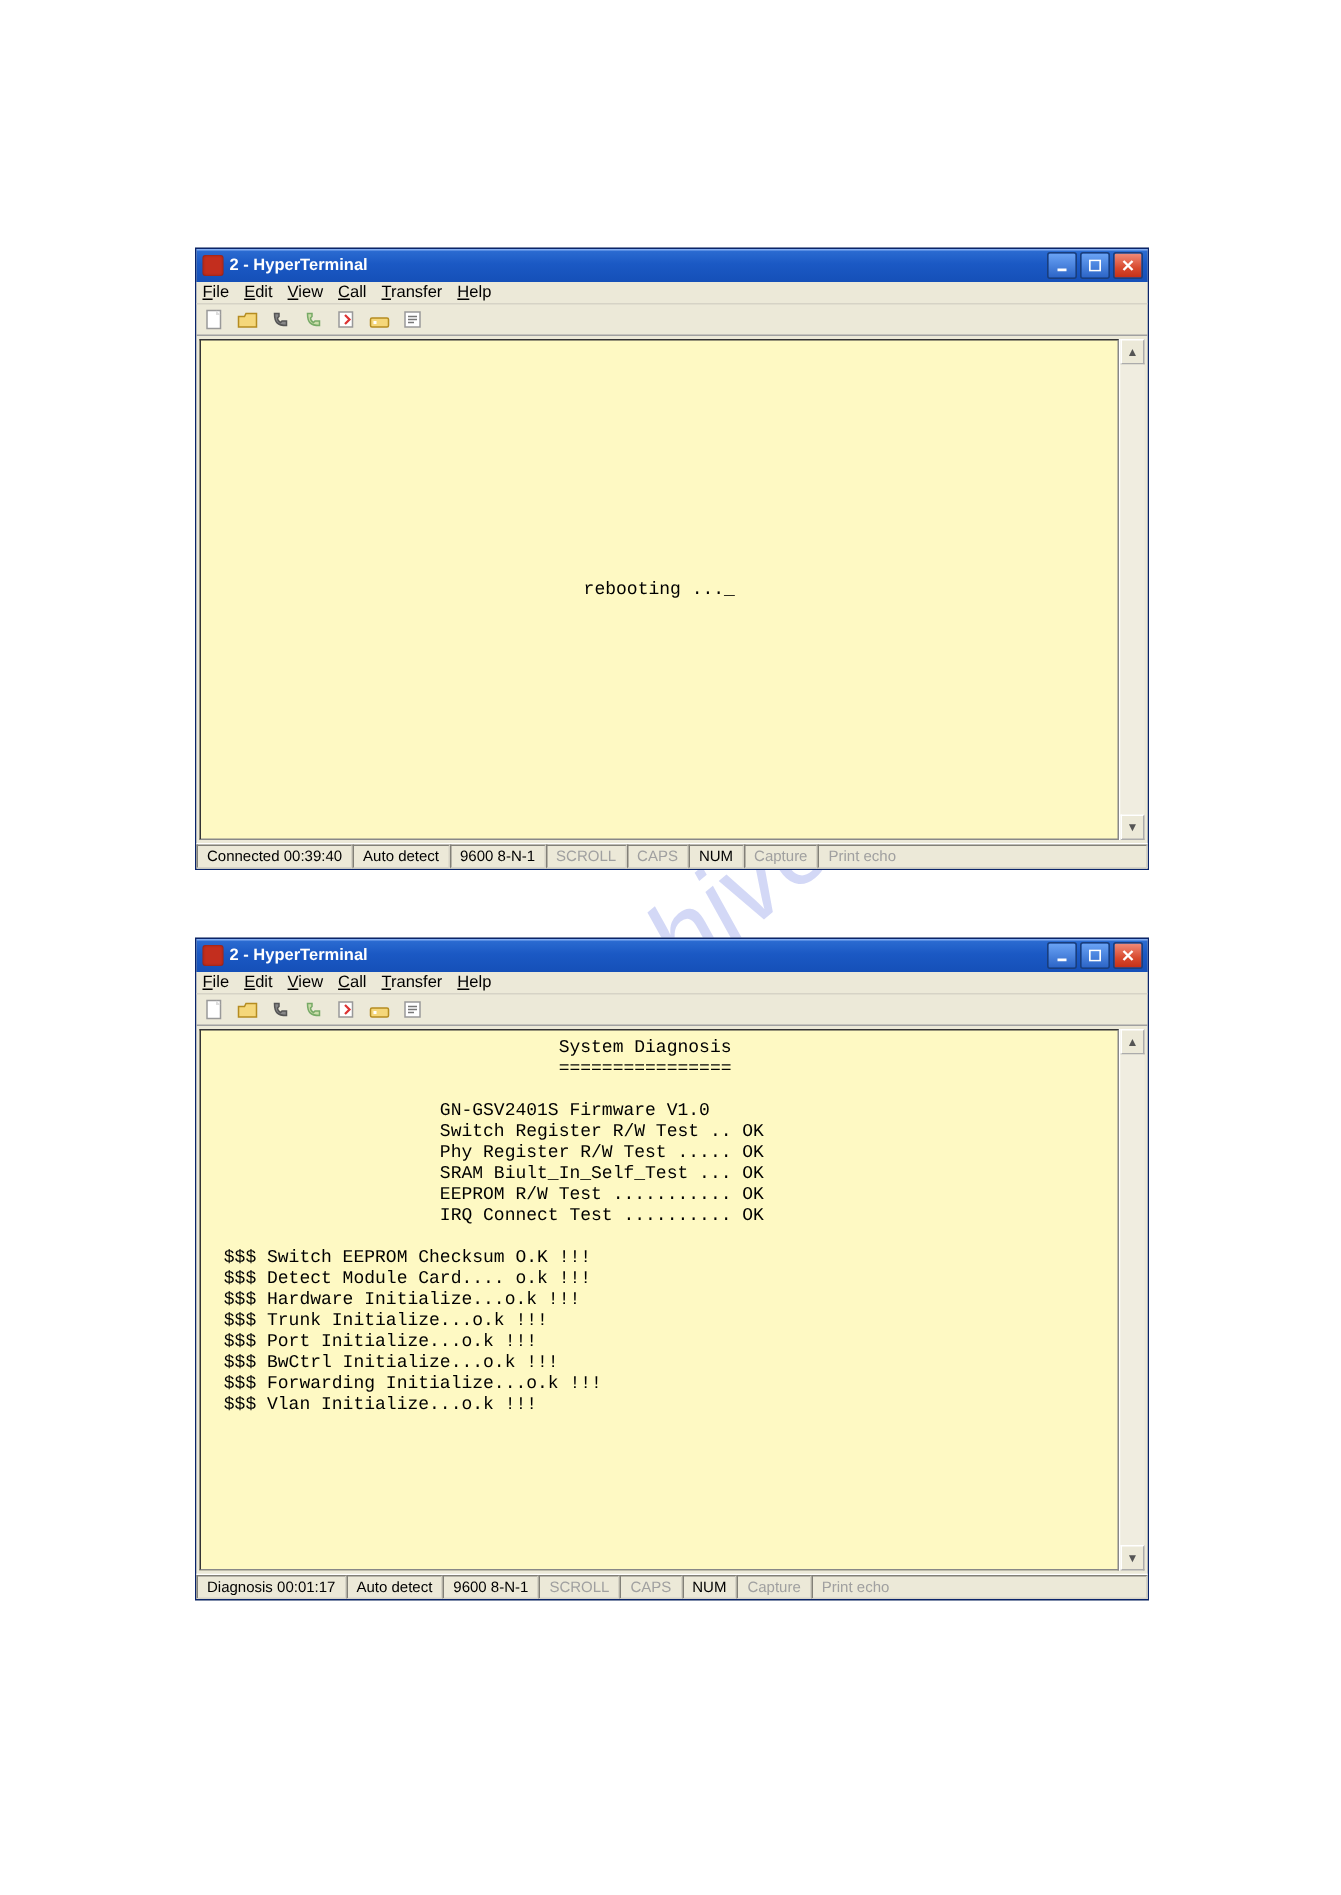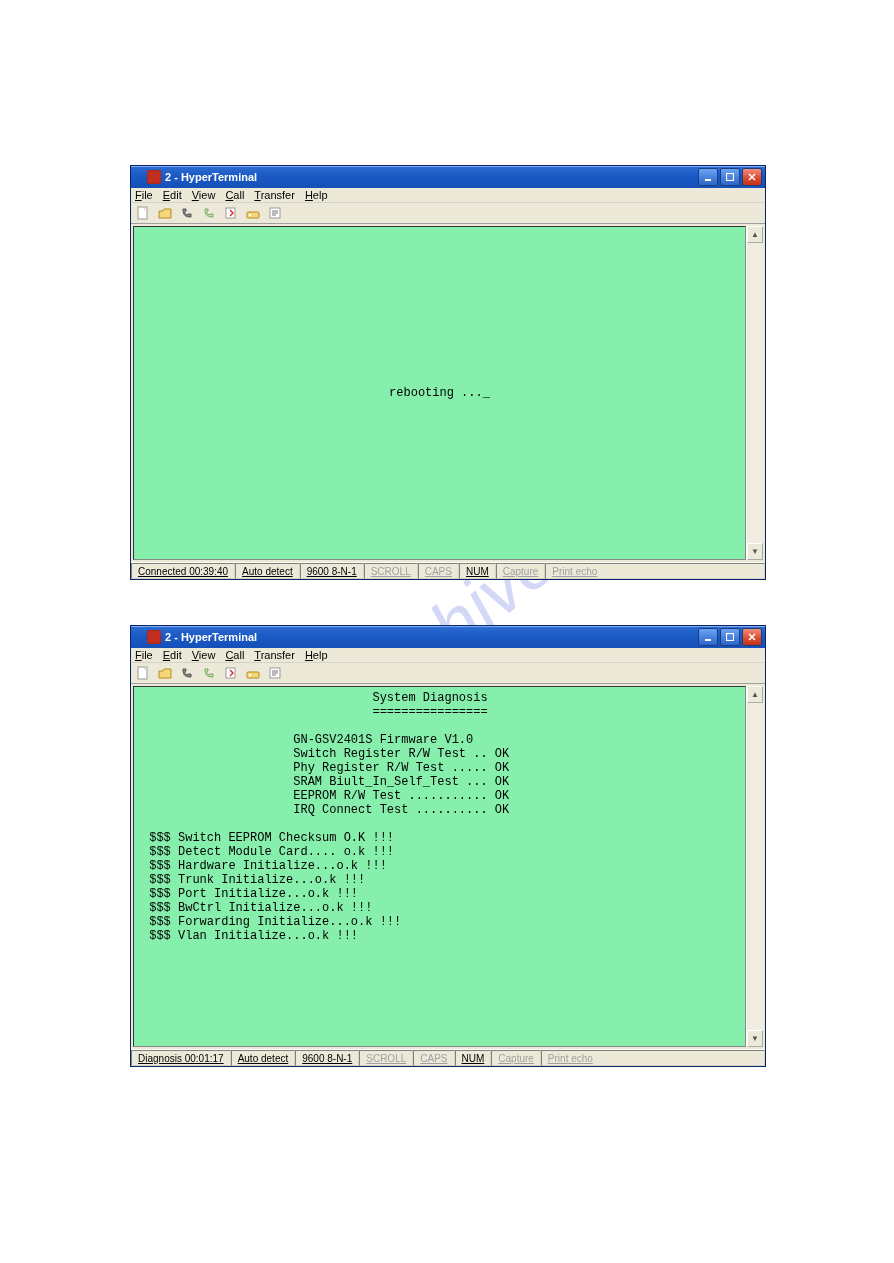--- a/index.html
+++ b/index.html
@@ -28,21 +28,21 @@
   .window.top { top: 165px; height: 415px; }
   .window.bottom { top: 625px; height: 442px; }
   .titlebar {
     background: linear-gradient(to bottom, #4284ec 0%, #2a6ad0 8%, #1b59c4 45%, #1550b8 100%);
     height: 22px;
     display: flex;
     align-items: center;
     color: #ffffff;
     font-size: 11px;
     font-weight: bold;
-    padding-left: 16px;
+    padding-left: 4px;
     position: relative;
     box-shadow: inset 0 1px 0 rgba(255,255,255,0.35);
   }
   .titlebar .app-icon {
     width: 14px;
     height: 14px;
     background: #c32e1e;
     border-radius: 2px;
     margin-right: 4px;
     box-shadow: inset 0 0 2px rgba(0,0,0,0.4);
@@ -97,21 +97,21 @@
   .content-frame {
     flex: 1;
     background: #ece9d8;
     padding: 2px;
     display: flex;
     position: relative;
     min-height: 0;
   }
   .terminal {
     flex: 1;
-    background: #86efac;
+    background: #fef9c3;
     border: 1px inset #888;
     font-family: "Courier New", monospace;
     font-size: 12px;
     color: #000;
     overflow: hidden;
     position: relative;
     white-space: pre;
     display: flex;
     flex-direction: column;
   }
@@ -131,21 +131,20 @@
     background: #ece9d8;
     display: flex;
     font-size: 10px;
     align-items: stretch;
   }
   .status-cell {
     border: 1px inset #d6d3c6;
     padding: 3px 6px;
     display:flex; align-items:center;
     color:#000;
-    text-decoration:underline;
   }
   .status-cell.dim { color:#a0a0a0; }
   .watermark {
     position: absolute;
     left: 50%;
     top: 50%;
     transform: translate(-50%, -50%) rotate(-40deg);
     font-size: 74px;
     font-family: Arial, sans-serif;
     color: rgba(80,100,220,0.25);

